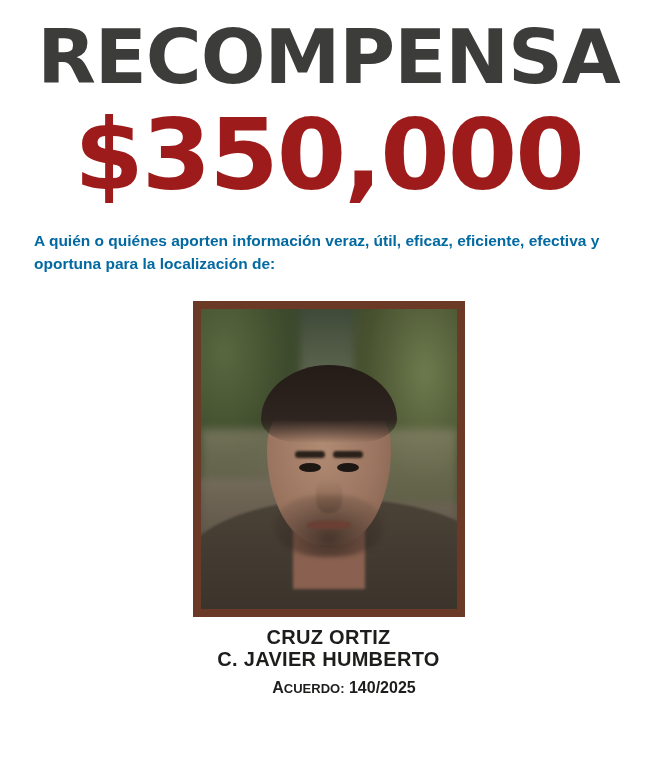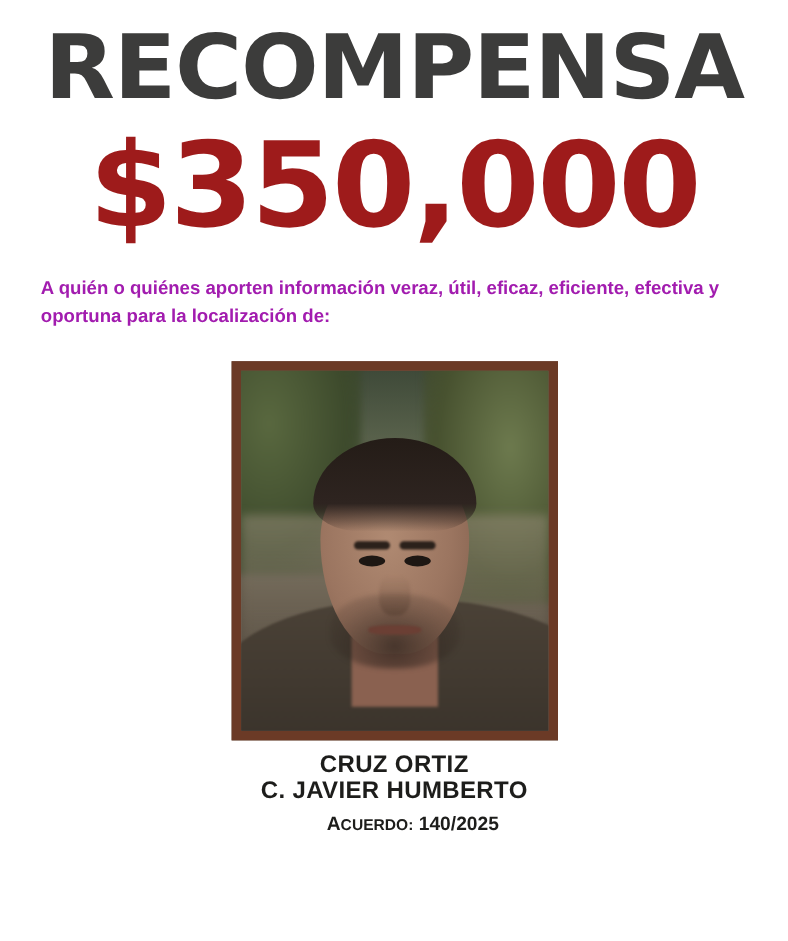--- a/index.html
+++ b/index.html
@@ -41,21 +41,21 @@
     letter-spacing: -2px;
     margin: 14px 0 0 0;
     font-family: "DejaVu Sans", sans-serif;
     transform: scaleX(1.02);
   }
   .lead {
     margin: 26px 34px 0 34px;
     font-size: 15.5px;
     line-height: 1.45;
     font-weight: bold;
-    color: #a21caf;
+    color: #0369a1;
     text-align: left;
   }
   .photo-wrap {
     margin: 26px auto 0 auto;
     width: 272px;
     height: 316px;
     border: 8px solid #6b3a26;
     box-sizing: border-box;
     background: #7a7066;
     overflow: hidden;

